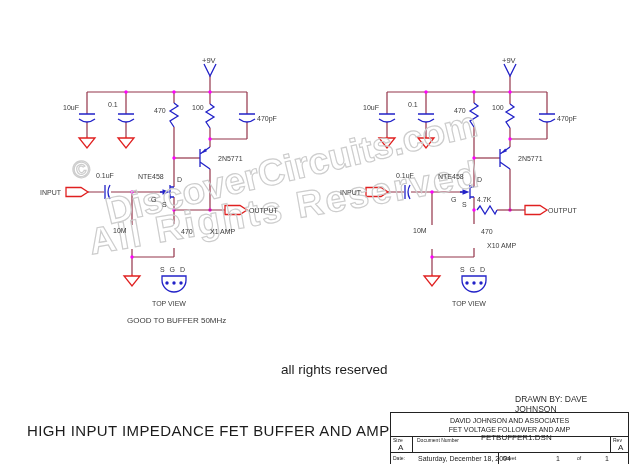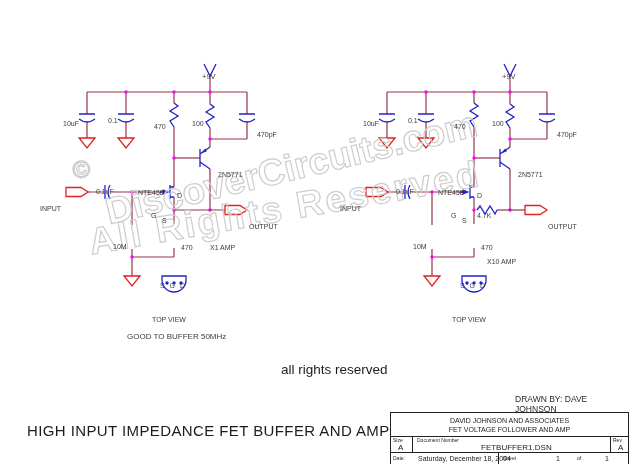--- a/index.html
+++ b/index.html
@@ -1,19 +1,19 @@
 <!DOCTYPE html>
 <html><head>
 <meta charset="utf-8">
 <style>
   html,body{margin:0;padding:0;background:#fff;}
   .sheet{position:relative;width:630px;height:464px;background:#fff;overflow:hidden;
          font-family:"Liberation Sans",sans-serif;}
   svg{position:absolute;left:0;top:0;z-index:4;}
-  .lbl{position:absolute;font-size:7px;line-height:1;color:#3b3b3b;white-space:nowrap;z-index:10;margin-top:16px;}
+  .lbl{position:absolute;font-size:7px;line-height:1;color:#3b3b3b;white-space:nowrap;z-index:10;}
   .f75{font-size:7.5px;} .f8{font-size:8px;} .sp{letter-spacing:1.5px;}
   .wm{position:absolute;white-space:nowrap;font-weight:bold;color:transparent;
       -webkit-text-stroke:1.2px #cdcdcd;z-index:5;line-height:1;transform-origin:0 0;}
   #wm1{left:102px;top:194px;font-size:37px;transform:rotate(-13.5deg);}
   #wm2{left:86px;top:224px;font-size:37px;letter-spacing:2.5px;transform:rotate(-10deg);}
   #wmc{left:70px;top:160px;font-size:24px;transform:rotate(-14deg);}
   .site{position:absolute;left:254px;top:345px;font-size:14px;color:#1c1c1c;z-index:10;}
   .rights{position:absolute;left:281px;top:362px;font-size:13.5px;color:#1c1c1c;z-index:10;}
   .drawn{position:absolute;left:487px;top:394px;font-size:8.5px;color:#2a2a2a;z-index:10;padding-left:28px;}
   .maintitle{position:absolute;left:27px;top:422px;font-size:15px;letter-spacing:.4px;color:#1c1c1c;z-index:10;}
@@ -183,21 +183,21 @@
       <div class="r1a">DAVID JOHNSON AND ASSOCIATES</div>
       <div class="r1b">FET VOLTAGE FOLLOWER AND AMP</div>
     </div>
     <div class="row2"></div>
     <div class="v1"></div>
     <div class="v2"></div>
     <div class="v3"></div>
     <span class="tbs" style="left:2px;top:25px">Size</span>
     <span class="tbv" style="left:7px;top:31px">A</span>
     <span class="tbs" style="left:26px;top:25px">Document Number</span>
-    <span class="tbv" style="left:90px;top:31px">FETBUFFER1.DSN</span>
+    <span class="tbv" style="left:90px;top:21px">FETBUFFER1.DSN</span>
     <span class="tbs" style="left:222px;top:25px">Rev</span>
     <span class="tbv" style="left:227px;top:31px">A</span>
     <span class="tbs" style="left:2px;top:43px">Date:</span>
     <span class="tbd" style="left:27px;top:42px">Saturday, December 18, 2004</span>
     <span class="tbs" style="left:112px;top:43px">Sheet</span>
     <span class="tbd" style="left:165px;top:42px">1</span>
     <span class="tbs" style="left:186px;top:43px">of</span>
     <span class="tbd" style="left:214px;top:42px">1</span>
   </div>
 

